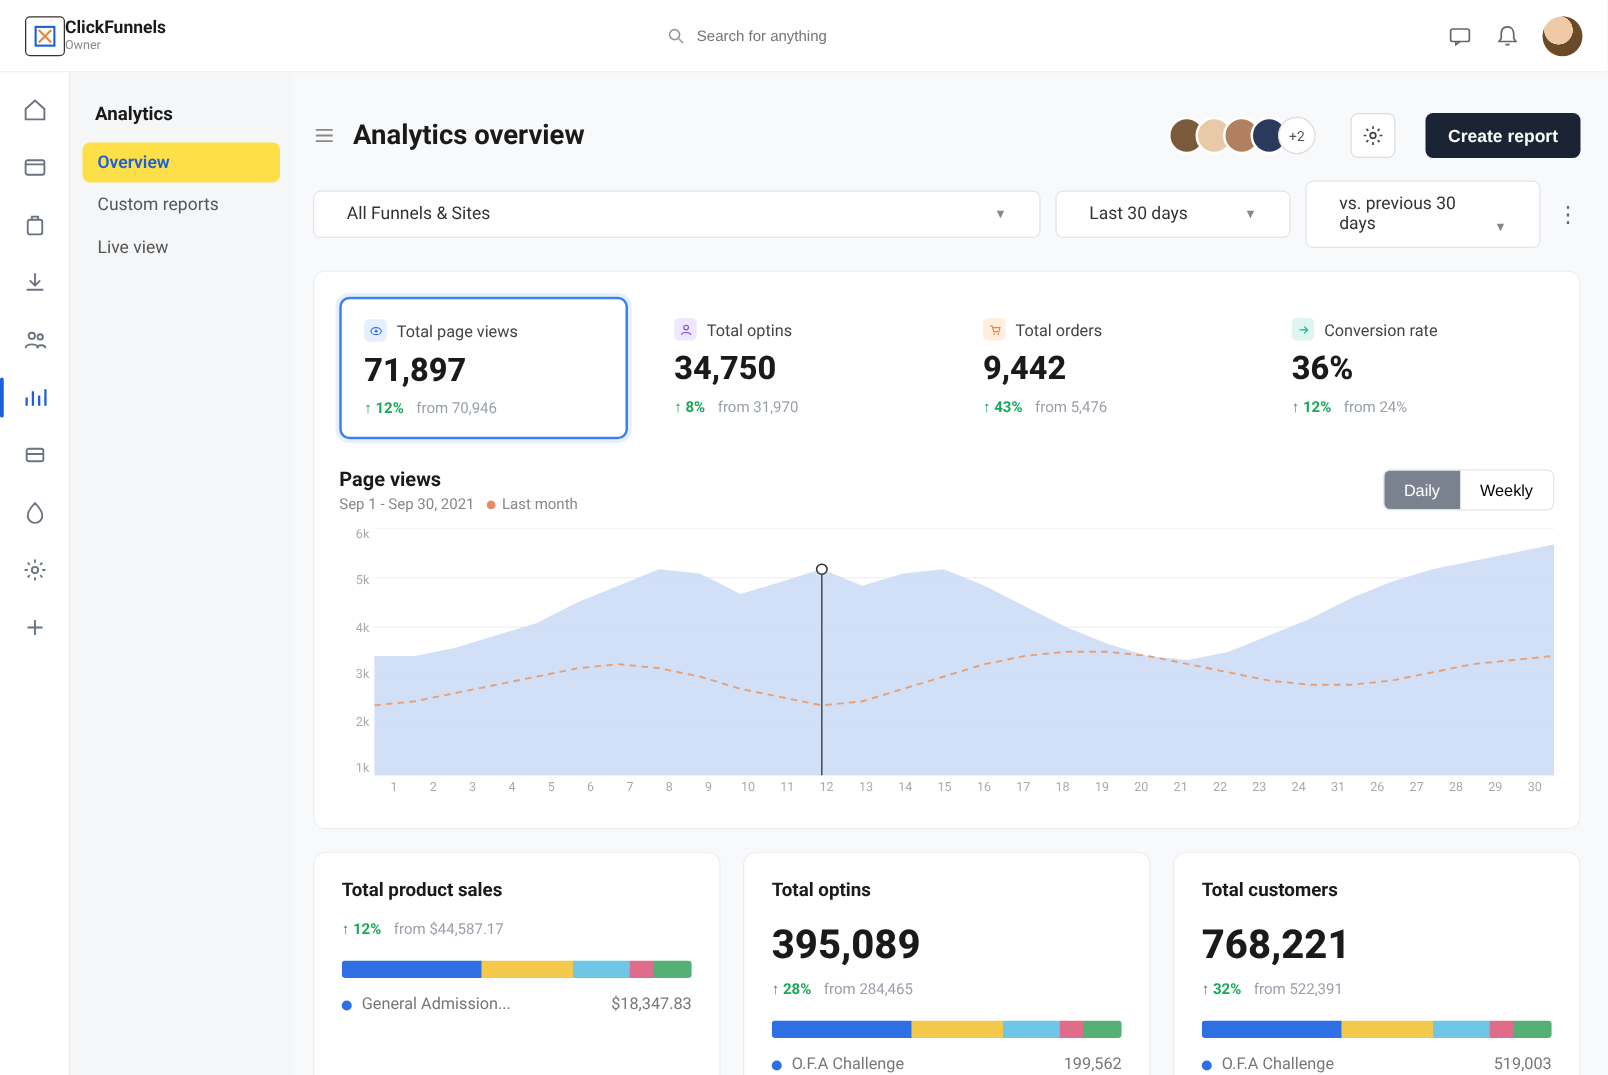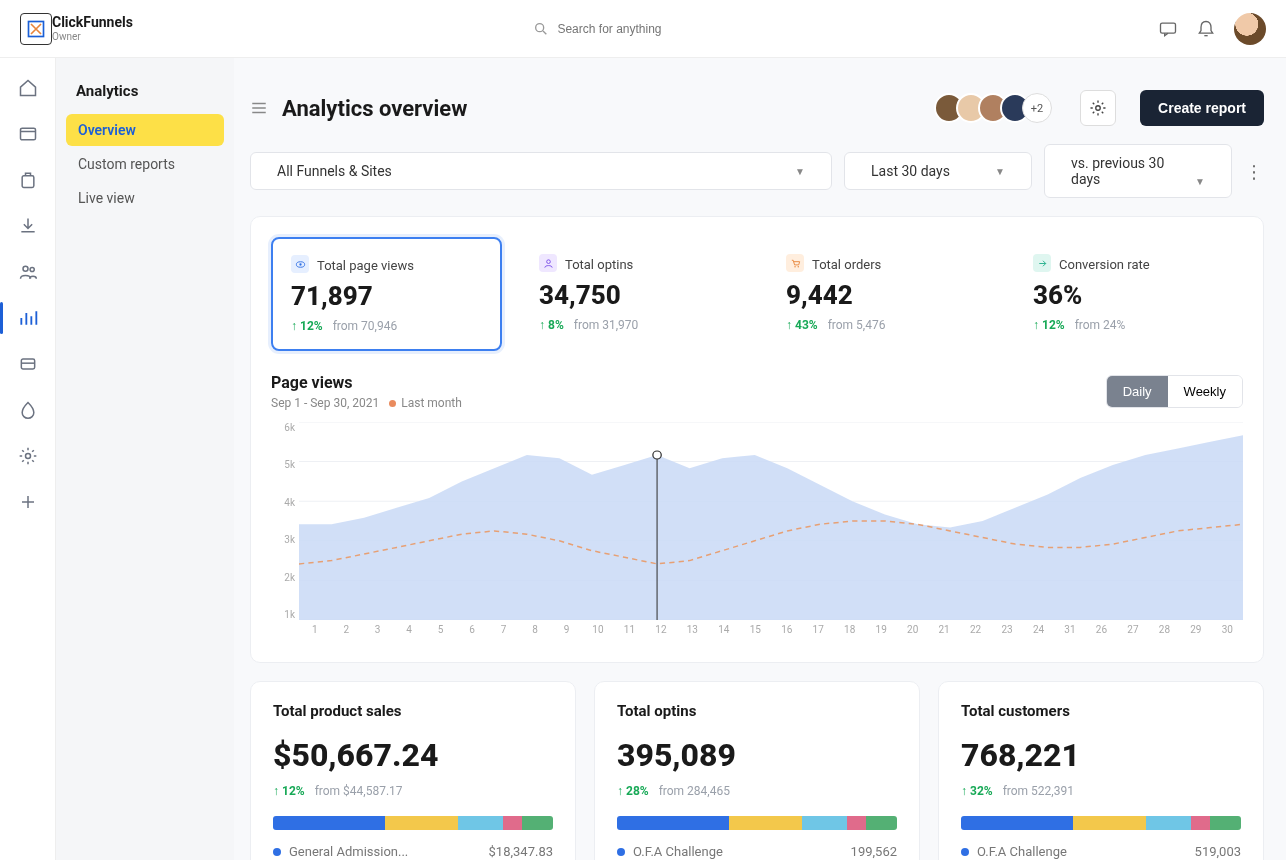--- a/index.html
+++ b/index.html
@@ -386,21 +386,20 @@
               <span>28</span>
               <span>29</span>
               <span>30</span>
             </div>
         </div>
       </div>
 
       <div class="bottom-row" id="bottom-row">
           <div class="bcard">
     <div class="bcard-title">Total product sales</div>
-    <div class="bcard-value">$50,667.24</div>
     <div class="kpi-foot">
               <span class="delta"><span>↑</span> 12%</span>
               <span class="from">from $44,587.17</span>
             </div>
     <div class="segbar">
               <div style="background:#2f6fe4;width:40%"></div>
               <div style="background:#f3c84b;width:26%"></div>
               <div style="background:#6fc6e6;width:16%"></div>
               <div style="background:#e06b8b;width:7%"></div>
               <div style="background:#54b074;width:11%"></div>

